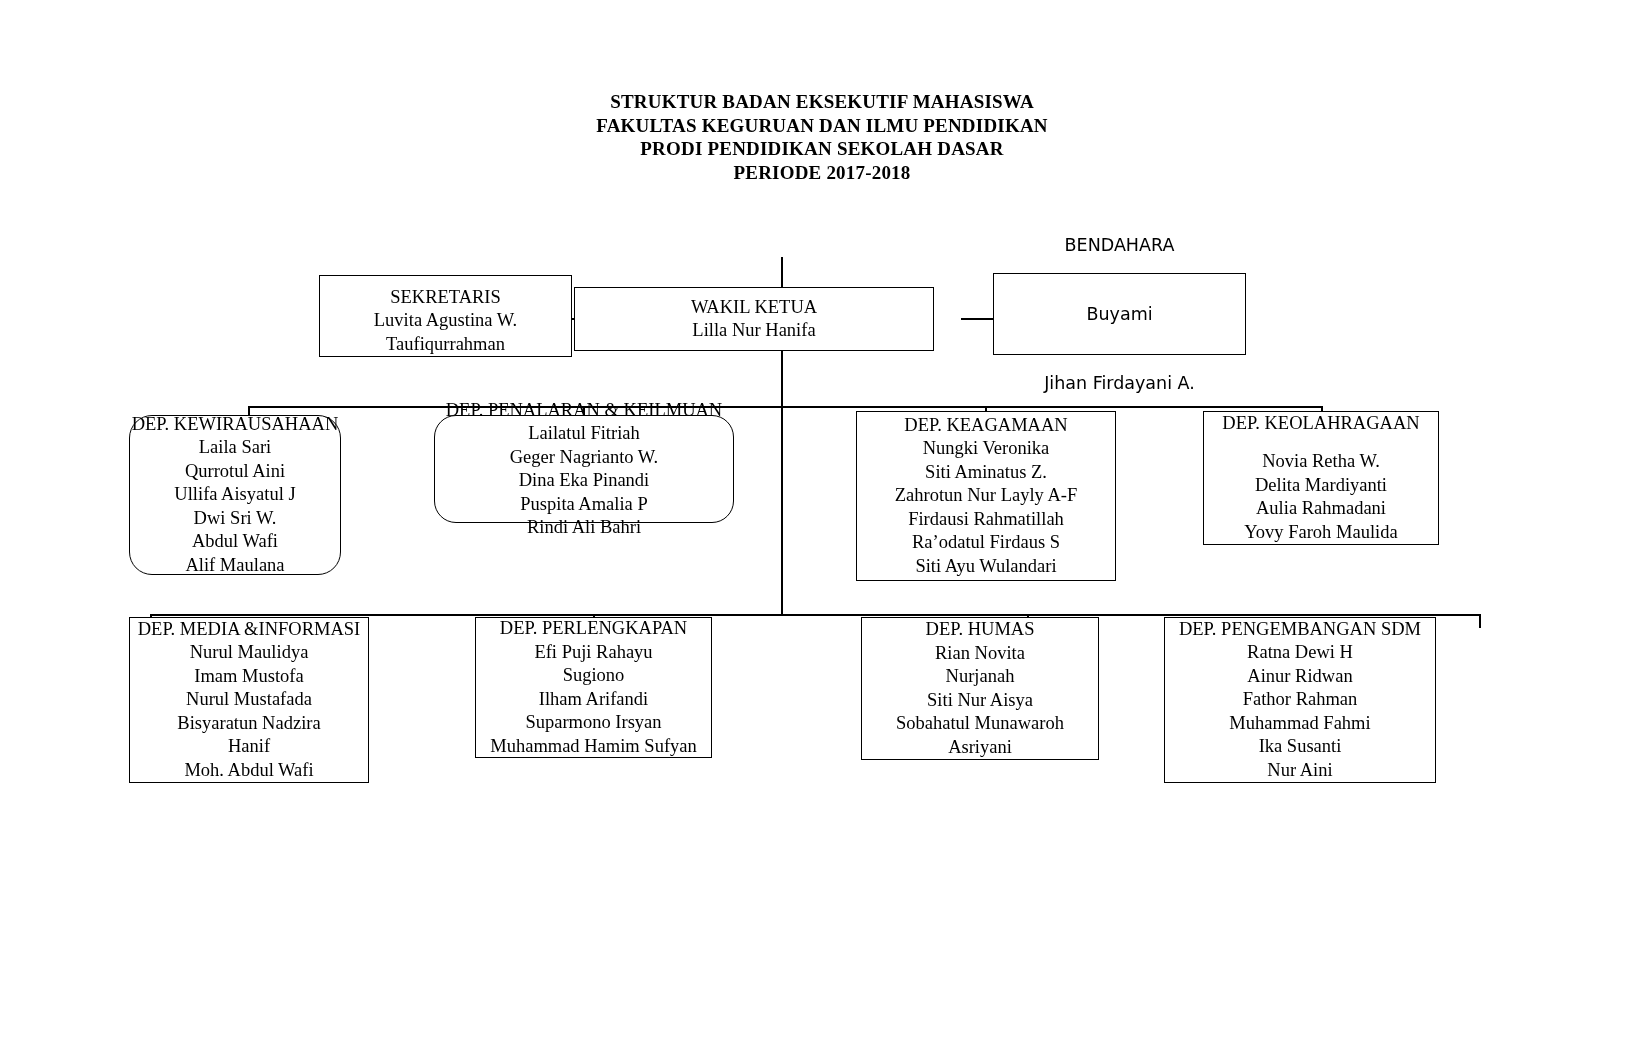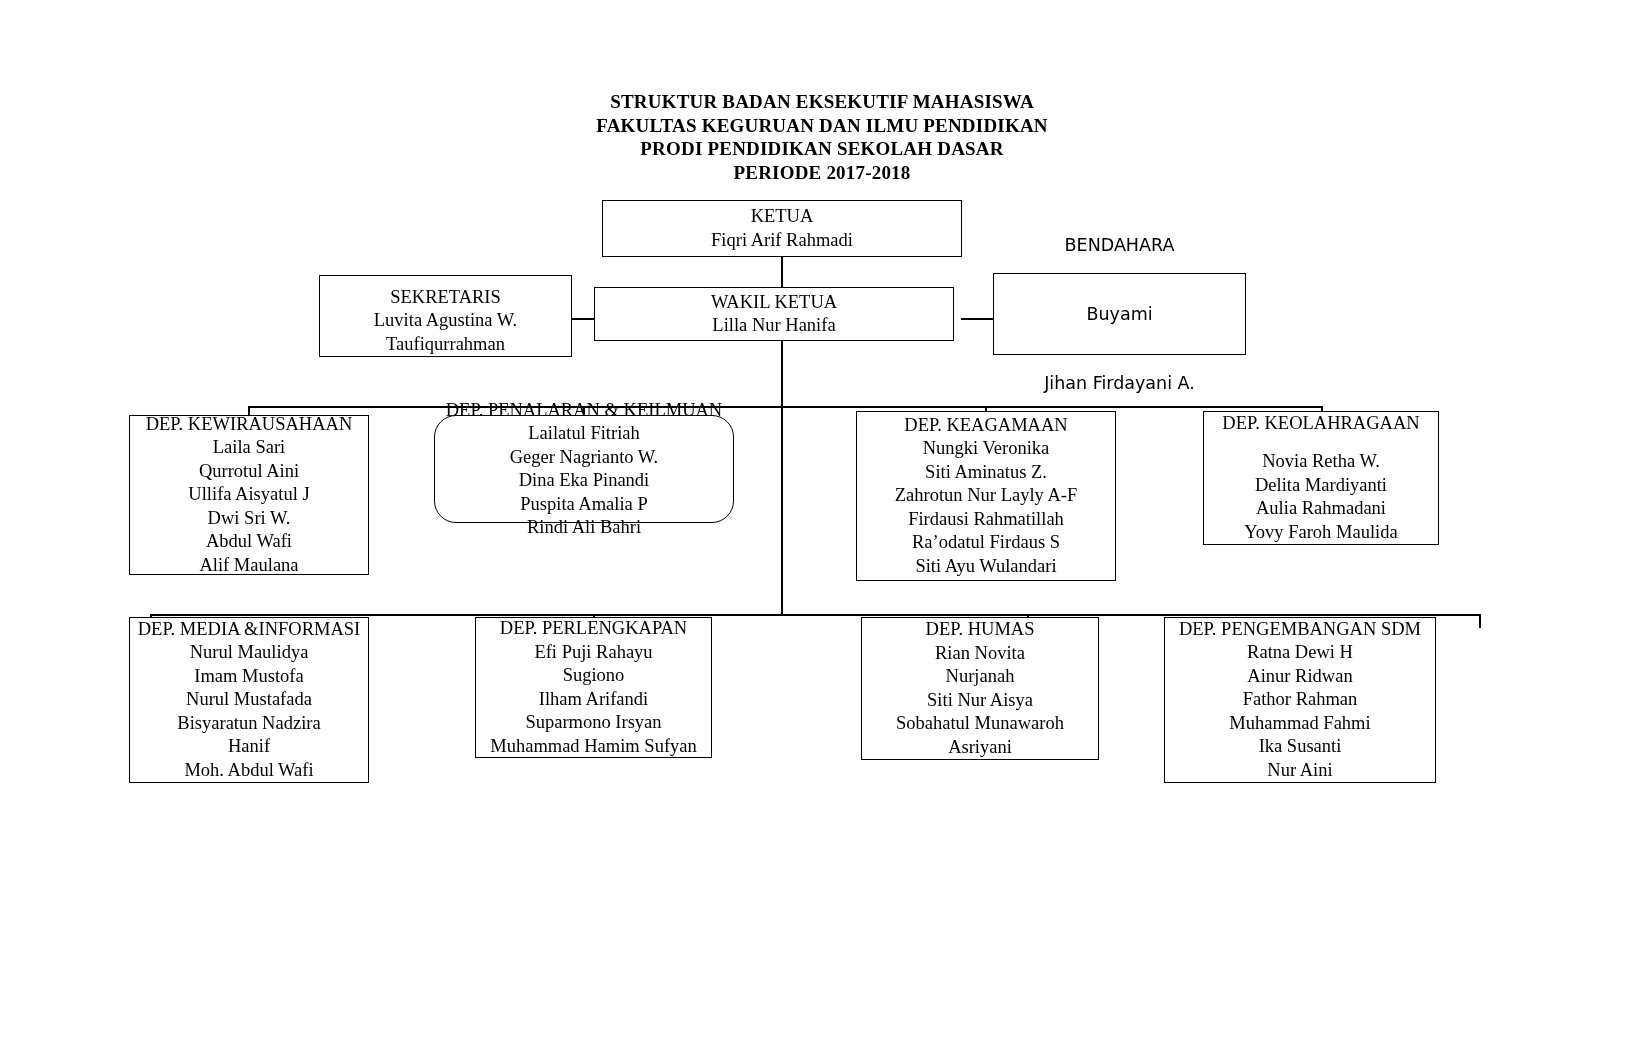--- a/index.html
+++ b/index.html
@@ -94,43 +94,39 @@
   <div class="line vline" style="left:985px; top:406px; height:11px;"></div>
   <div class="line vline" style="left:1321px; top:406px; height:11px;"></div>
 
   <div class="line hline" style="left:150px; top:614px; width:1330px;"></div>
 
   <div class="line vline" style="left:150px; top:614px; height:14px;"></div>
   <div class="line vline" style="left:593px; top:614px; height:14px;"></div>
   <div class="line vline" style="left:1027px; top:614px; height:14px;"></div>
   <div class="line vline" style="left:1479px; top:614px; height:14px;"></div>
 
-  <div class="node" style="left:602px; top:200px; width:360px; height:57px;">
-    <span class="head">KETUA</span>
-    <span class="row">Fiqri Arif Rahmadi</span>
-  </div>
 
   <div class="node" style="left:319px; top:275px; width:253px; height:82px;justify-content:flex-end;">
     <span class="head">SEKRETARIS</span>
     <span class="row">Luvita Agustina W.</span>
     <span class="row">Taufiqurrahman</span>
   </div>
 
-  <div class="node" style="left:594px; top:287px; width:360px; height:54px;">
+  <div class="node" style="left:574px; top:287px; width:360px; height:64px;">
     <span class="head">WAKIL KETUA</span>
     <span class="row">Lilla Nur Hanifa</span>
   </div>
 
   <div class="node sans" style="left:993px; top:273px; width:253px; height:82px;">
     <span class="head">BENDAHARA</span>
     <span class="row">Buyami</span>
     <span class="row">Jihan Firdayani A.</span>
   </div>
 
-  <div class="node" style="left:129px; top:415px; width:240px; height:160px;">
+  <div class="node" style="left:129px; top:415px; width:212px; height:160px;border-radius:23px;">
     <span class="head">DEP. KEWIRAUSAHAAN</span>
     <span class="row">Laila Sari</span>
     <span class="row">Qurrotul Aini</span>
     <span class="row">Ullifa Aisyatul J</span>
     <span class="row">Dwi Sri W.</span>
     <span class="row">Abdul Wafi</span>
     <span class="row">Alif Maulana</span>
   </div>
 
   <div class="node" style="left:434px; top:415px; width:300px; height:108px;border-radius:22px;">

